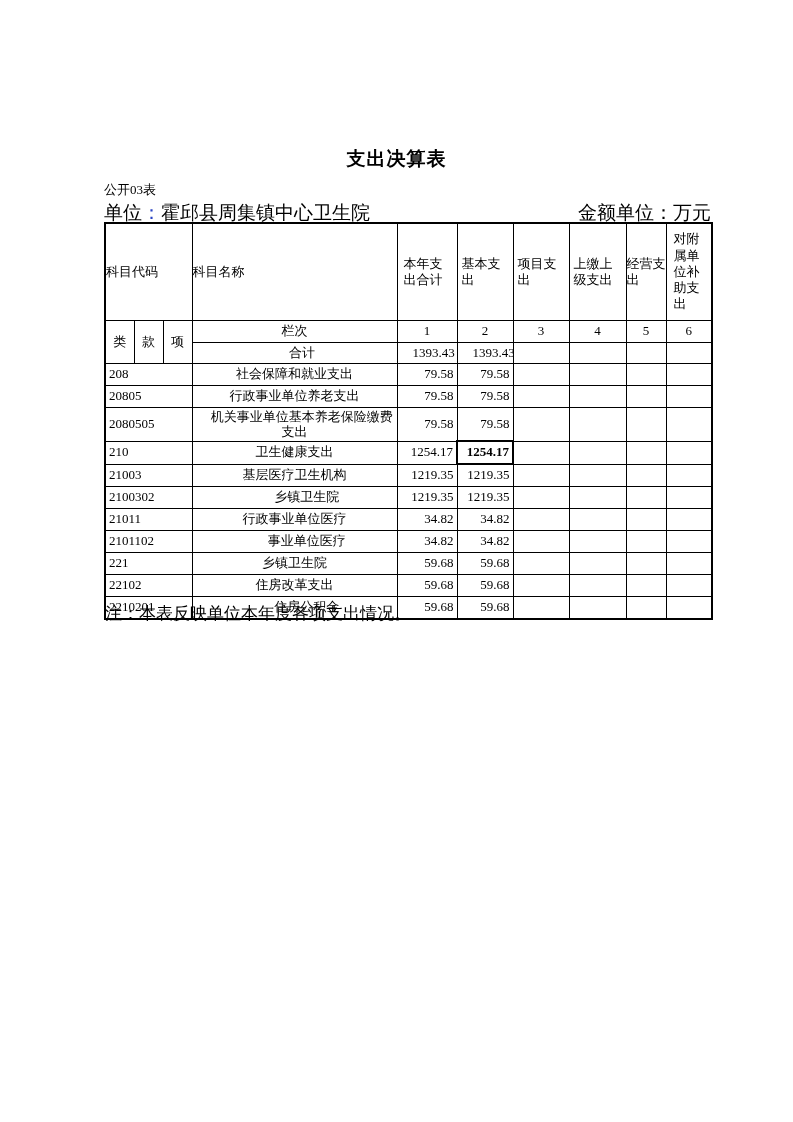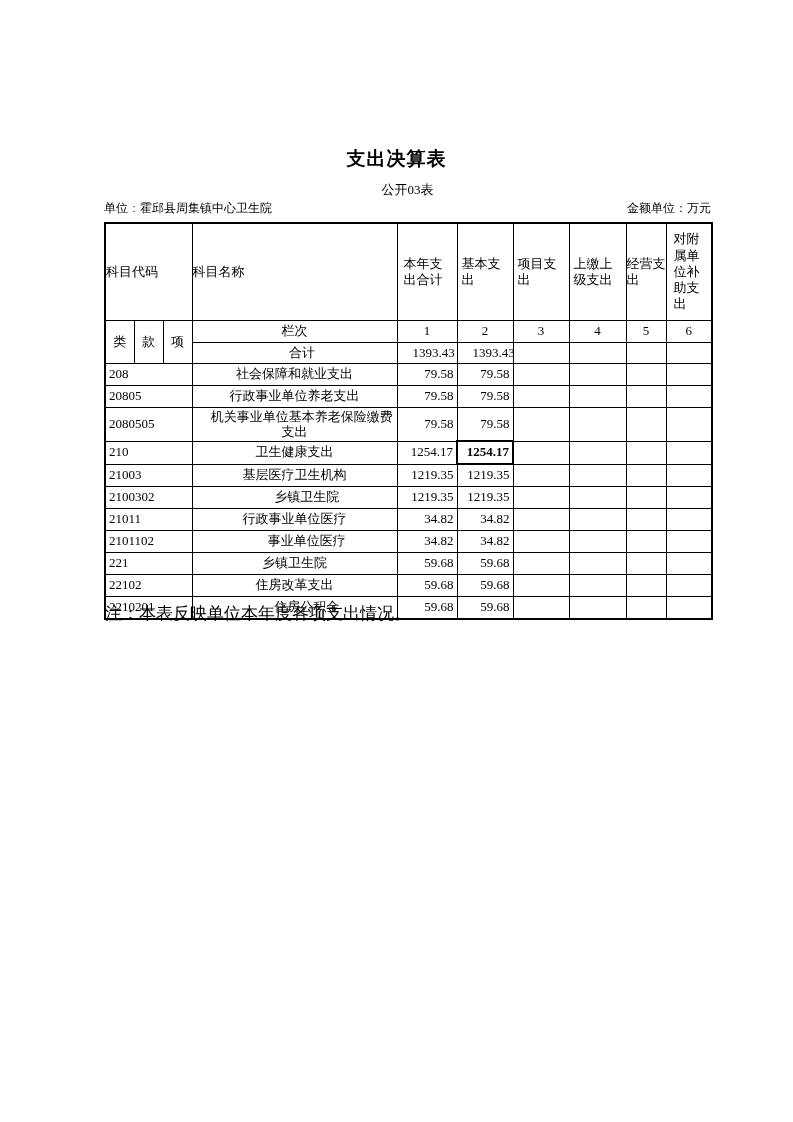--- a/index.html
+++ b/index.html
@@ -8,25 +8,25 @@
     font-family:"Liberation Serif","DejaVu Serif",serif; color:#000;
     overflow:hidden;
     border-radius:14px;
   }
   .title {
     position:absolute; top:146px; left:0; width:793px;
     text-align:center; font-size:19px; font-weight:bold; letter-spacing:1px;
   }
   .form-label {
     position:absolute; top:181px; left:104px; width:607px;
-    text-align:center; font-size:13px;
+    text-align:left; font-size:13px;
   }
   .meta-row {
     position:absolute; top:200px; left:104px; width:607px;
-    display:flex; justify-content:space-between; font-size:12px;
+    display:flex; justify-content:space-between; font-size:19px;
   }
   .colon-blue { color:#2a44c4; }
   table.main {
     position:absolute; top:222px; left:104px; width:607px;
     border-collapse:collapse; table-layout:fixed;
     font-size:13px; border:2px solid #000;
   }
   .main th, .main td {
     border:1px solid #000; padding:0; font-weight:normal;
     vertical-align:middle; overflow:hidden; line-height:1.25;

